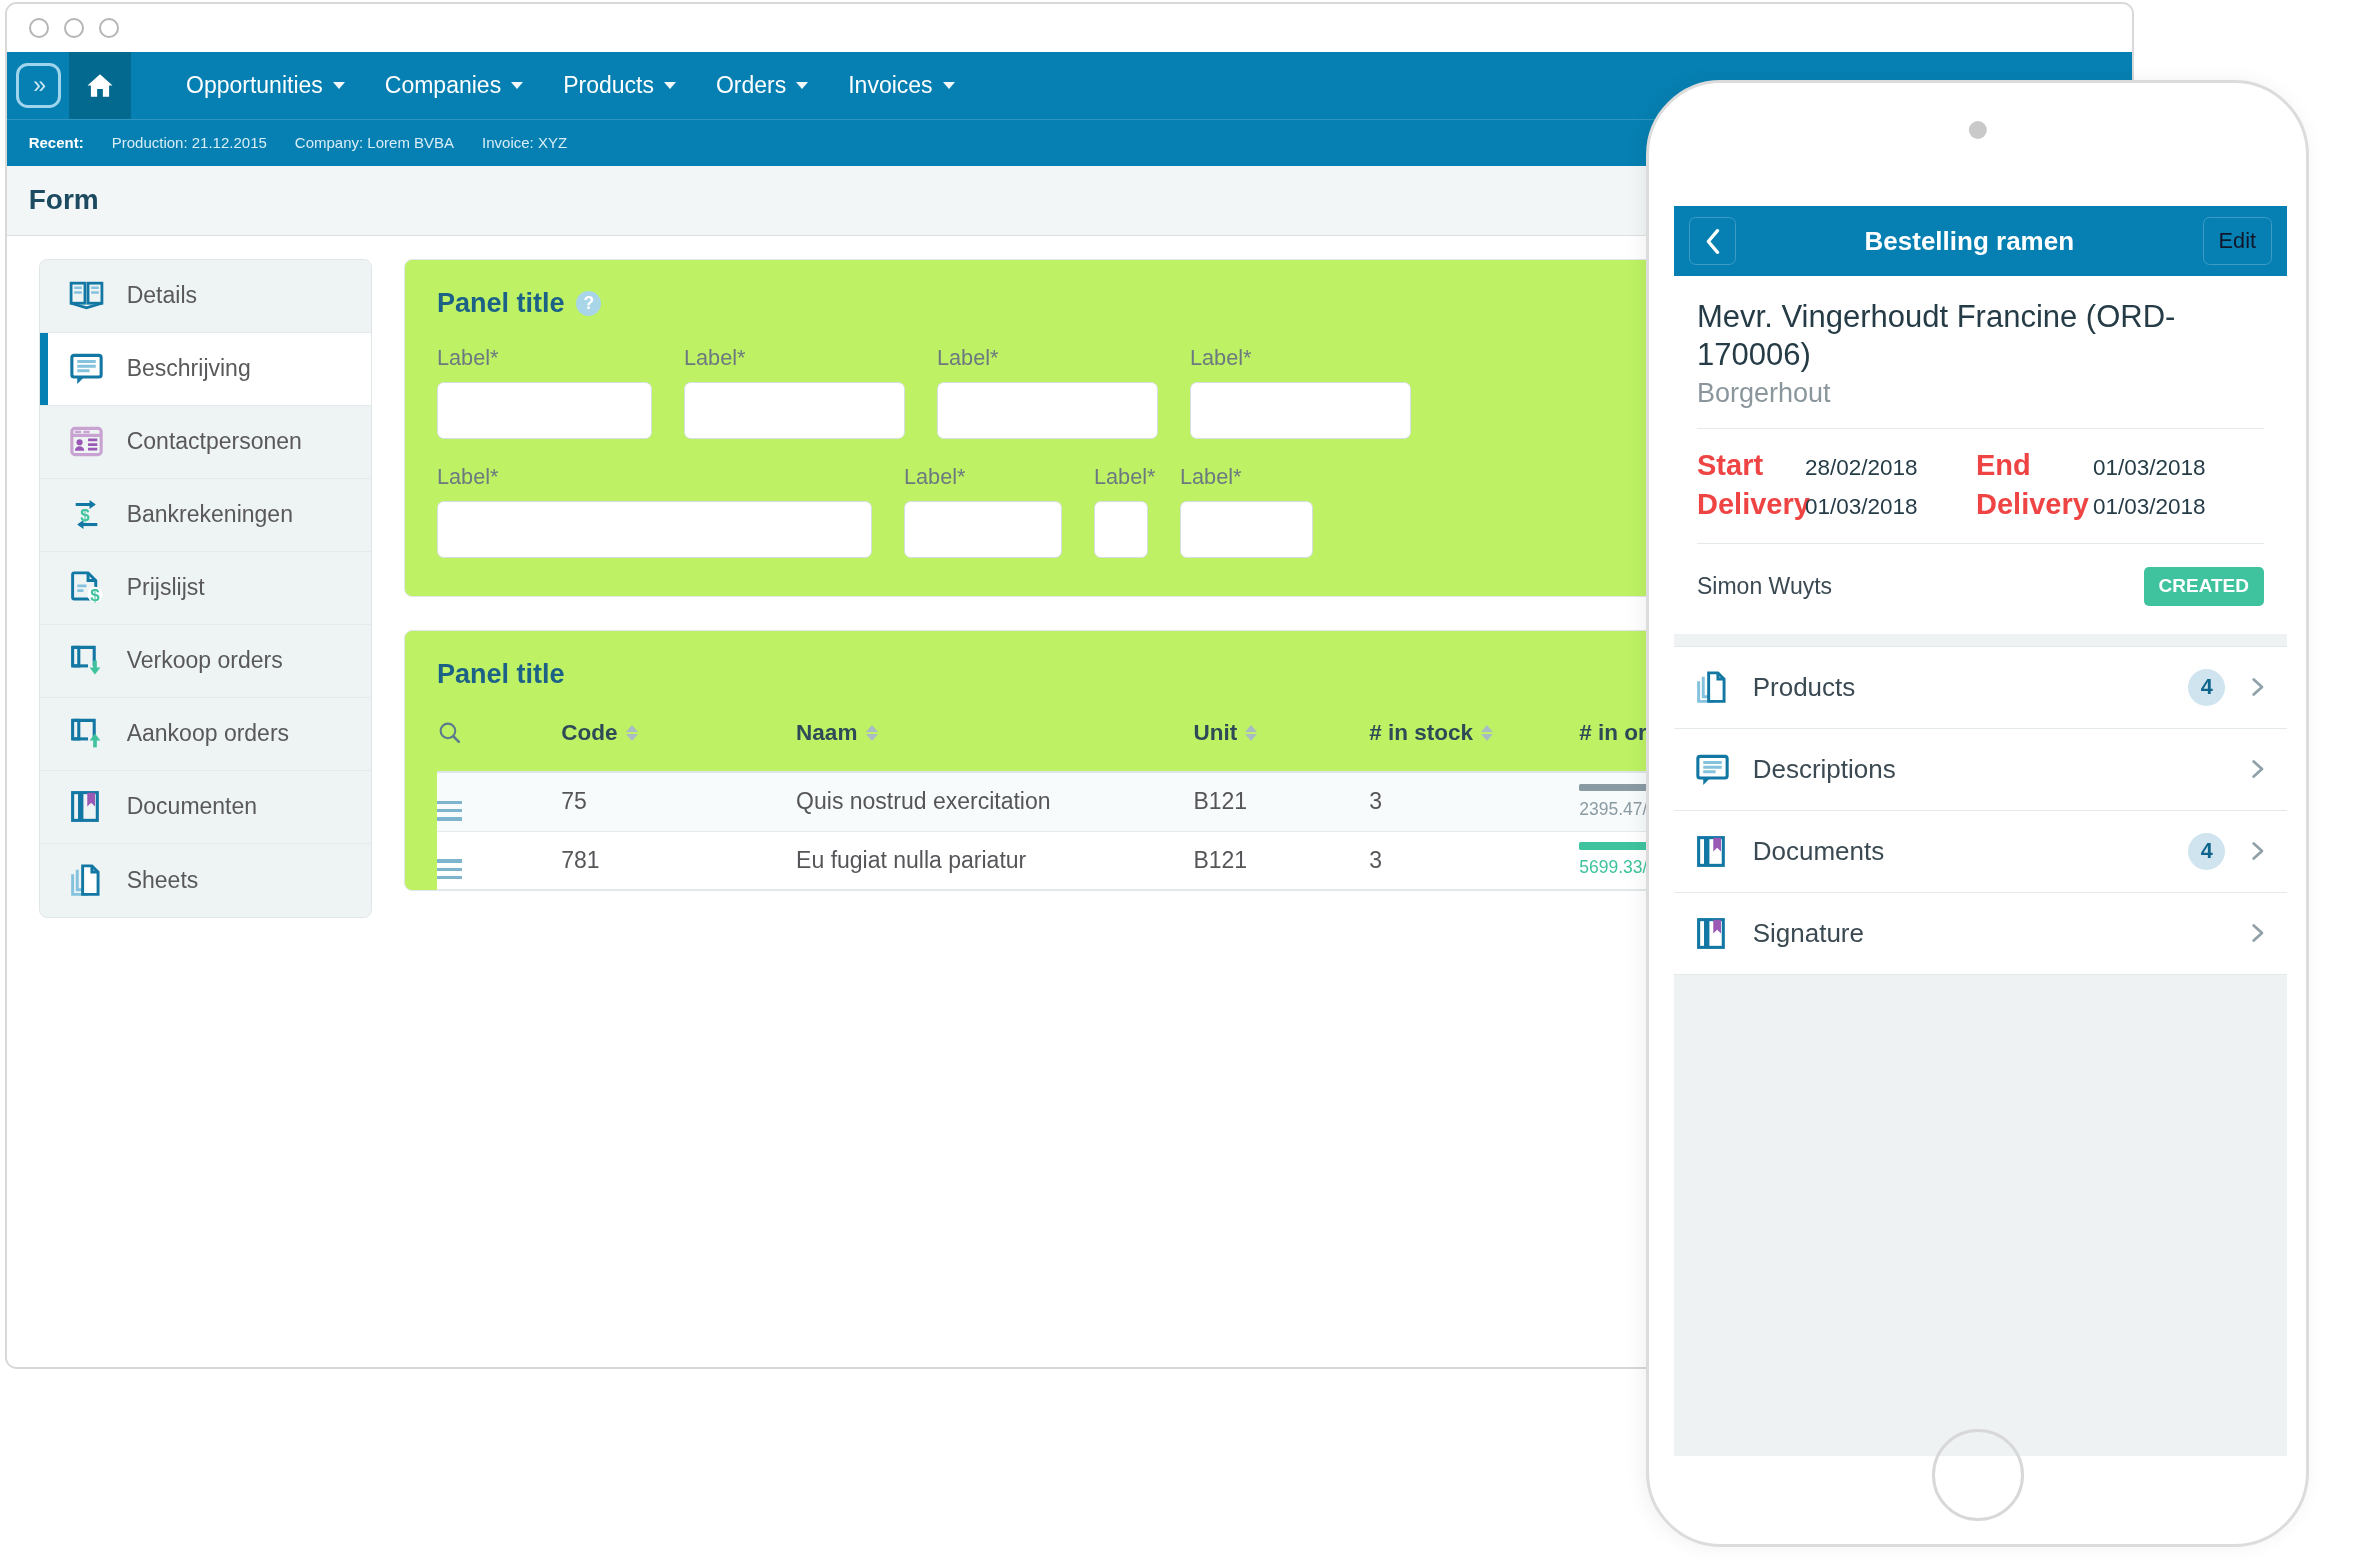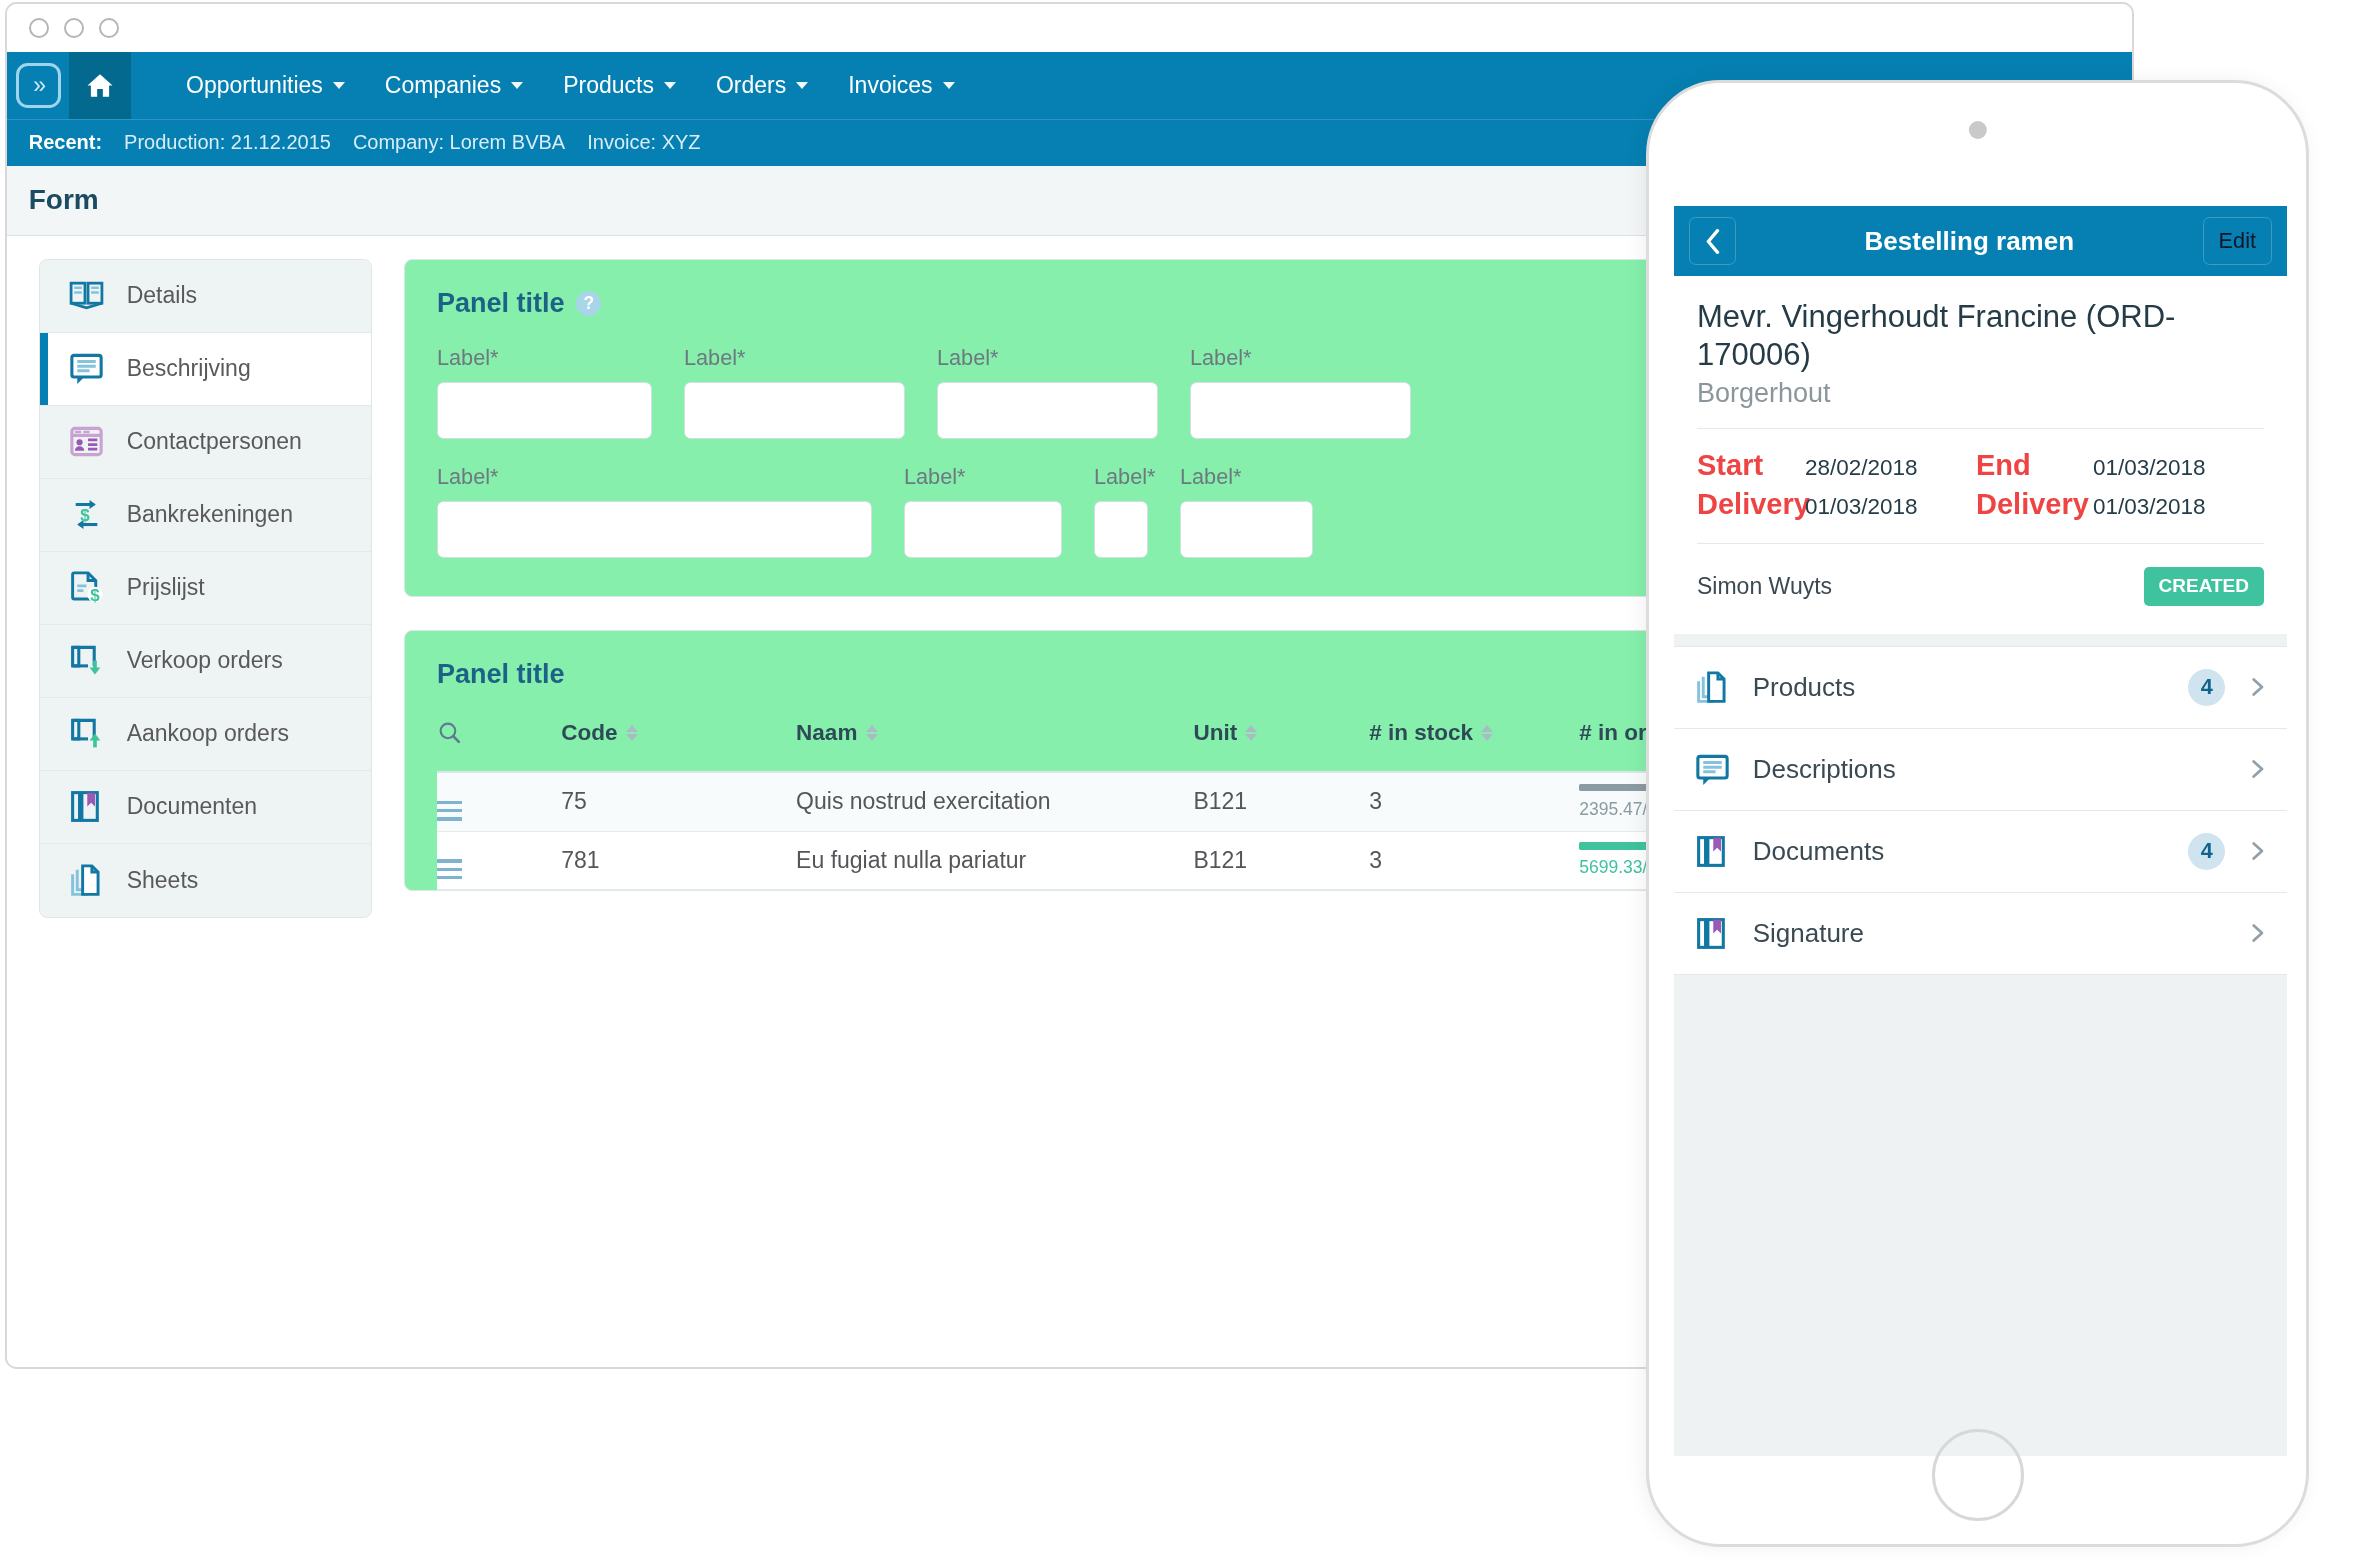--- a/index.html
+++ b/index.html
@@ -91,23 +91,23 @@
     opacity: .95;
   }
 
   
   #recentbar {
     height: 47px;
     background: #0680b2;
     border-top: 0.8px solid #2e95c0;
     display: flex; align-items: center;
     padding-left: 21.7px;
-    gap: 22px;
+    gap: 28px;
     color: #d8edf7;
-    font-size: 20px;
+    font-size: 15px;
   }
   #recentbar .lead { color: #ffffff; font-weight: bold; }
 
   
   #pagehead {
     height: 70px;
     background: #f2f6f7;
     border-bottom: 1.7px solid #dbe2e4;
     display: flex; align-items: center; justify-content: space-between;
     padding: 0 21.7px;
@@ -167,21 +167,21 @@
   }
   .side-label { font-size: 23px; color: #59595b; white-space: nowrap; }
   .side-icon { width: 37px; height: 37px; flex: none; display:block; }
 
   
   #panels { flex: 1; min-width: 0; }
 
   .panel {
     border: 1.7px solid #dfe6e8;
     border-radius: 8.3px;
-    background: #86efac;
+    background: #bef264;
     margin-bottom: 33px;
     overflow: hidden;
   }
   .panel-head {
     padding: 28px 32px 21.7px 32px;
     display: flex; align-items: center; gap: 11.7px;
   }
   .panel-title { font-size: 27px; font-weight: bold; color: #1c6287; }
   .help-badge {
     width: 25px; height: 25px; border-radius: 50%;

